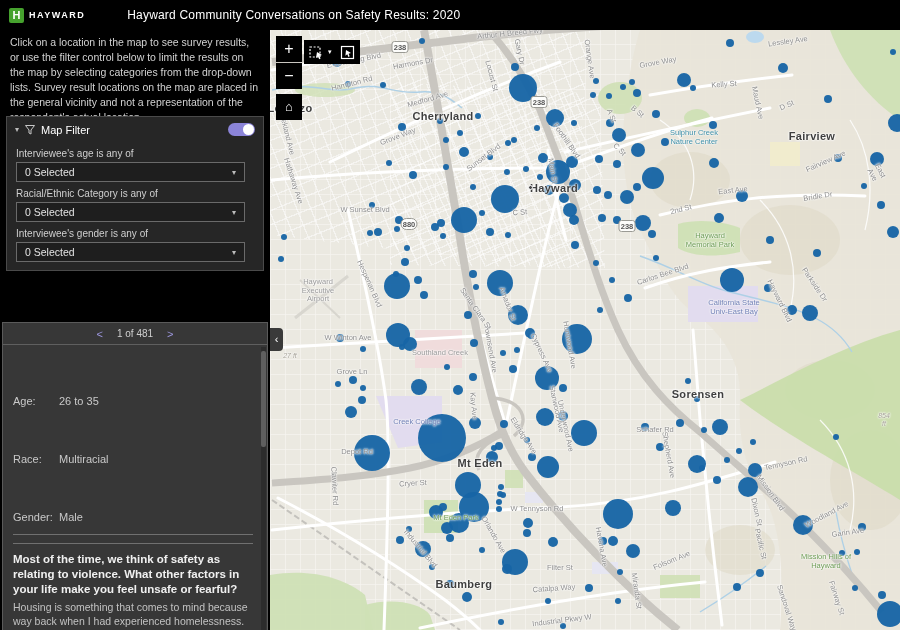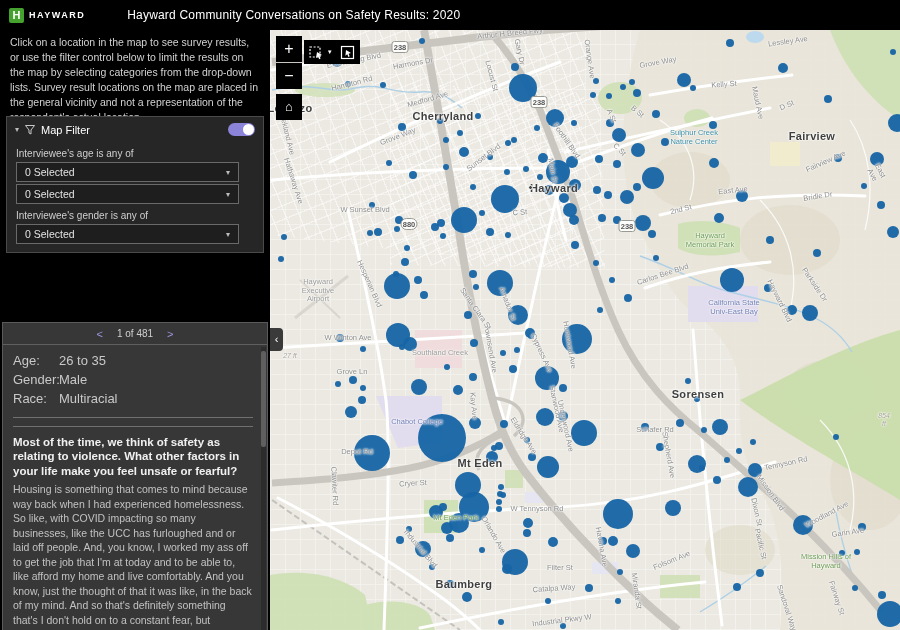--- a/index.html
+++ b/index.html
@@ -15,33 +15,33 @@
   
   .sidebar{position:absolute;left:0;top:30px;width:270px;height:600px;background:#000;z-index:50;}
   .intro{padding:5px 10px;color:#d2d2d2;font-size:10.5px;line-height:1.42;}
   .filter-panel{position:absolute;left:6px;top:86px;width:258px;background:#262626;border:1px solid #4a4a4a;padding-bottom:8px;}
   .filter-header{display:flex;align-items:center;height:25px;padding:0 8px;}
   .caret{color:#bbb;font-size:8px;margin-right:6px;}
   .funnel{margin-right:6px;display:inline-flex;}
   .filter-title{color:#fff;font-size:11px;}
   .toggle{margin-left:auto;width:27px;height:13px;border-radius:7px;background:#8b84d8;position:relative;cursor:pointer;}
   .toggle .knob{position:absolute;right:1px;top:1px;width:11px;height:11px;border-radius:50%;background:#fff;}
-  .f-field{padding:2px 24px 0 9px;}
+  .f-field{padding:2px 18px 0 9px;}
   .f-label{color:#cfcfcf;font-size:10px;margin:4px 0 3px 0;}
   .f-select{height:20px;border:1px solid #6a6a6a;background:#1e1e1e;color:#e3e3e3;font-size:10.5px;
             display:flex;align-items:center;padding:0 8px;cursor:pointer;}
   .f-select .chev{margin-left:auto;color:#bbb;font-size:8px;}
   
   .results{position:absolute;left:2px;top:292px;width:266px;height:338px;background:#373737;border:1px solid #5a5a5a;overflow:hidden;}
   .pager{height:22px;border-bottom:1px solid #5f5f5f;display:flex;align-items:center;justify-content:center;gap:14px;}
   .pager .pbtn{color:#9c96dd;font-size:11px;cursor:pointer;}
   .pager .plabel{color:#cfcfcf;font-size:10px;}
   .rbody{padding:7px 14px 0 10px;}
   .demo-title{color:#ececec;font-weight:bold;font-size:11px;margin-bottom:8px;}
-  .demo-row{display:flex;color:#c9c9c9;font-size:13px;line-height:1.45;}
+  .demo-row{display:flex;color:#c9c9c9;font-size:11px;line-height:1.45;margin-top:42px;}
   .demo-row .dl{width:46px;}
   .rbody hr{border:none;border-top:1px solid #707070;margin:8px 0;}
   .q{color:#f0f0f0;font-weight:bold;font-size:11.5px;line-height:1.3;}
   .a{color:#c2c2c2;font-size:10.5px;line-height:1.38;margin-top:3px;}
   .r-scrollbar{position:absolute;right:1px;top:24px;width:5px;height:312px;background:#2c2c2c;}
   .r-thumb{position:absolute;left:0;top:4px;width:5px;height:96px;background:#5f5f5f;border-radius:2px;}
   .collapse-tab{position:absolute;left:270px;top:328px;width:13px;height:23px;background:#3a3a3a;
                 border-radius:0 4px 4px 0;color:#fff;font-size:11px;line-height:22px;text-align:center;cursor:pointer;z-index:55;}
   
   .map{position:absolute;left:270px;top:30px;width:630px;height:600px;background:#ebe9e1;overflow:hidden;}
@@ -107,20 +107,21 @@
       </div>
       <div id="filter-fields">
           <div class="f-field">
             <div class="f-label">Interviewee's age is any of</div>
             <div class="f-select">
               <span>0 Selected</span>
               <span class="chev">▾</span>
             </div>
           </div>
           <div class="f-field">
+            <div class="f-label">Racial/Ethnic Category is any of</div>
             <div class="f-select">
               <span>0 Selected</span>
               <span class="chev">▾</span>
             </div>
           </div>
           <div class="f-field">
             <div class="f-label">Interviewee's gender is any of</div>
             <div class="f-select">
               <span>0 Selected</span>
               <span class="chev">▾</span>
@@ -135,26 +136,26 @@
         <span class="plabel">1 of 481</span>
         <span class="pbtn">&gt;</span>
       </div>
       <div class="rbody">
         <div id="demo-rows">
             <div class="demo-row">
               <span class="dl">Age:</span>
               <span>26 to 35</span>
             </div>
             <div class="demo-row">
+              <span class="dl">Race:</span>
+              <span>Multiracial</span>
+            </div>
+            <div class="demo-row">
               <span class="dl">Gender:</span>
               <span>Male</span>
-            </div>
-            <div class="demo-row">
-              <span class="dl">Race:</span>
-              <span>Multiracial</span>
             </div>
           </div>
         <div id="qa-blocks">
             <hr>
             <hr>
             <div class="q">Most of the time, we think of safety as relating to violence. What other factors in your life make you feel unsafe or fearful?</div>
             <div class="a">Housing is something that comes to mind because way back when I had experienced homelessness. So like, with COVID impacting so many businesses, like the UCC has furloughed and or laid off people. And, you know, I worked my ass off to get the job that I'm at today and to be able to, like afford my home and live comfortably. And you know, just the thought of that it was like, in the back of my mind. And so that's definitely something that's I don't hold on to a constant fear, but something that I do worry about. Racism is definitely something that I've experienced, like in Hayward and outside of Hayward. And I would say that like, homophobia is something that I would say are two things together are things that I constantly think about when entering a space, especially if there is a majority of white people present? You know, what stories are they going to create? About me and who I am, especially if I don't look the part, like if I popped up into like a meeting with the shirt on, like I'm automatically judged and people would probably like, think of a specific thing. So that's something that I've, you know, experienced in workplace and outside in public spaces.</div>
           </div>
       </div>
       <div class="r-scrollbar">
@@ -463,21 +464,21 @@
         <div class="ml city" style="left: 194px; top: 554px; transform: translate(-50%, -50%) rotate(0deg);">Baumberg</div>
         <div class="ml park" style="left: 440px; top: 211px; transform: translate(-50%, -50%) rotate(0deg);">Hayward
 Memorial Park</div>
         <div class="ml park" style="left: 186px; top: 488px; transform: translate(-50%, -50%) rotate(0deg);">Mt Eden Park</div>
         <div class="ml park" style="left: 556px; top: 532px; transform: translate(-50%, -50%) rotate(0deg);">Mission Hills of
 Hayward</div>
         <div class="ml water" style="left: 424px; top: 108px; transform: translate(-50%, -50%) rotate(0deg);">Sulphur Creek
 Nature Center</div>
         <div class="ml campus" style="left: 464px; top: 278px; transform: translate(-50%, -50%) rotate(0deg);">California State
 Univ-East Bay</div>
-        <div class="ml campus" style="left: 147px; top: 392px; transform: translate(-50%, -50%) rotate(0deg);">Chabot College</div>
+        <div class="ml campus" style="left: 147px; top: 392px; transform: translate(-50%, -50%) rotate(0deg);">Creek College</div>
         <div class="ml poi" style="left: 48px; top: 261px; transform: translate(-50%, -50%) rotate(0deg);">Hayward
 Executive
 Airport</div>
         <div class="ml poi" style="left: 170px; top: 323px; transform: translate(-50%, -50%) rotate(0deg);">Southland Creek</div>
         <div class="ml elev" style="left: 20px; top: 326px; transform: translate(-50%, -50%) rotate(0deg);">27 ft</div>
         <div class="ml elev" style="left: 614px; top: 390px; transform: translate(-50%, -50%) rotate(0deg);">854 ft</div>
         <div class="ml st" style="left: 240px; top: 4px; transform: translate(-50%, -50%) rotate(-6deg);">Arthur H Breed Fwy</div>
         <div class="ml st" style="left: 84px; top: 31px; transform: translate(-50%, -50%) rotate(-11deg);">E Lewelling Blvd</div>
         <div class="ml st" style="left: 143px; top: 34px; transform: translate(-50%, -50%) rotate(-10deg);">Harmons Dr</div>
         <div class="ml st" style="left: 82px; top: 54px; transform: translate(-50%, -50%) rotate(-14deg);">Hampton Rd</div>

